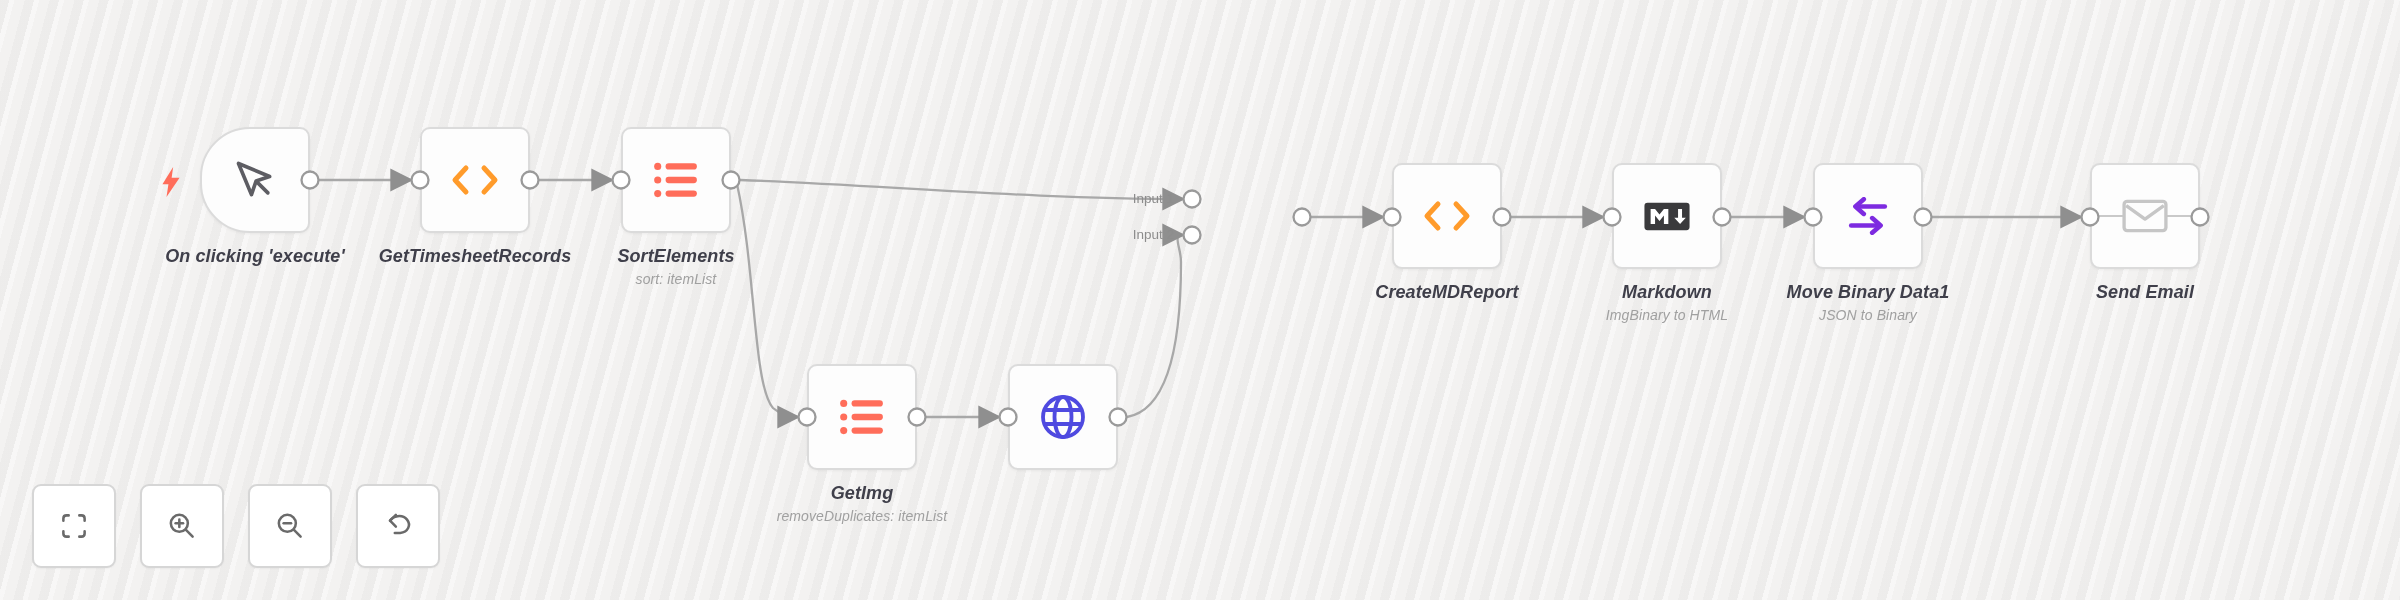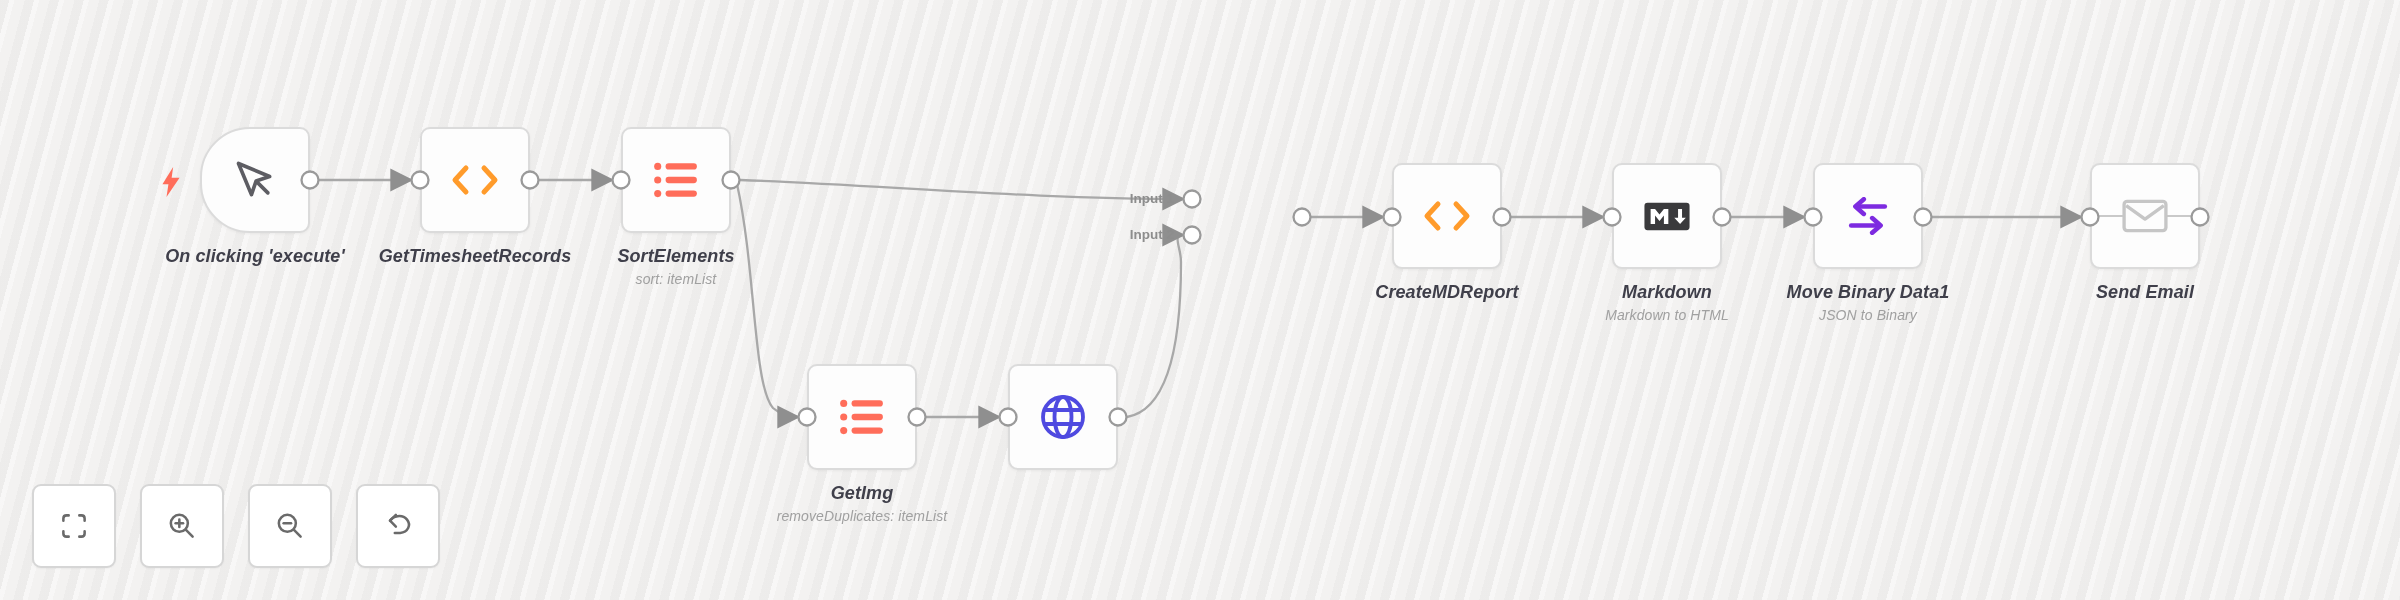--- a/index.html
+++ b/index.html
@@ -21,21 +21,21 @@
     position:absolute;top:116px;left:-95px;width:300px;text-align:center;
     font-size:18px;font-weight:700;color:var(--label);line-height:26px;letter-spacing:.1px;
   }
   .node-sub{display:block;font-size:14px;font-weight:400;color:var(--subtitle);line-height:20px;}
   .node-status{display:block;font-size:18px;font-weight:700;color:var(--label);line-height:26px;}
   .edges{position:absolute;left:0;top:0;z-index:5;pointer-events:none;}
   .edge{fill:none;stroke:var(--line);stroke-width:2.3px;}
   .port{fill:#ffffff;stroke:#9a9a9a;stroke-width:2.3px;}
   .input-label{
     position:absolute;z-index:6;width:140px;text-align:right;
-    font-size:13.5px;color:#8d8d8d;line-height:18px;font-weight:bold;
+    font-size:13.5px;color:#8d8d8d;line-height:18px;
   }
   .bolt{position:absolute;left:162px;top:167px;color:var(--bolt);z-index:3;}
   .controls{position:absolute;left:32px;top:484px;display:flex;gap:24px;z-index:7;}
   .ctrl-btn{
     width:84px;height:84px;background:#ffffff;border:2px solid #d6d6d6;border-radius:9px;
     box-sizing:border-box;display:flex;align-items:center;justify-content:center;
     box-shadow:0 1px 2px rgba(0,0,0,0.04);padding:0;cursor:pointer;
   }
   .ctrl-btn svg{stroke:#6a6a6a;fill:none;stroke-width:2.4;stroke-linecap:round;stroke-linejoin:round;}
   .icon{display:flex;align-items:center;justify-content:center;}
@@ -149,21 +149,21 @@
   <div class="node" style="left:1612px;top:163px">
     <div class="node-box">
       <span class="icon i-md">
         <svg width="46" height="29" viewBox="0 0 208 128">
             <rect x="2" y="2" width="204" height="124" rx="14" fill="currentColor"></rect>
             <path d="M30 98V30h20l20 25 20-25h20v68H90V59L70 84 50 59v39H30z" fill="#ffffff"></path>
             <path d="M163 98l-26-28h17V30h18v40h17l-26 28z" fill="#ffffff"></path>
           </svg>
       </span>
     </div>
-    <div class="node-label"><span>Markdown</span><span class="node-sub">Markdown to HTML</span></div>
+    <div class="node-label"><span>Markdown</span><span class="node-sub">ImgBinary to HTML</span></div>
   </div>
 
   <div class="node" style="left:1813px;top:163px">
     <div class="node-box">
       <span class="icon i-transfer">
         <svg width="42" height="38" viewBox="0 0 40 36" fill="none" stroke="currentColor" stroke-width="4.4" stroke-linecap="round" stroke-linejoin="round">
             <path d="M36 9 H10"></path>
             <path d="M16 2 L8 9 L16 16"></path>
             <path d="M4 27 H30"></path>
             <path d="M24 20 L32 27 L24 34"></path>

